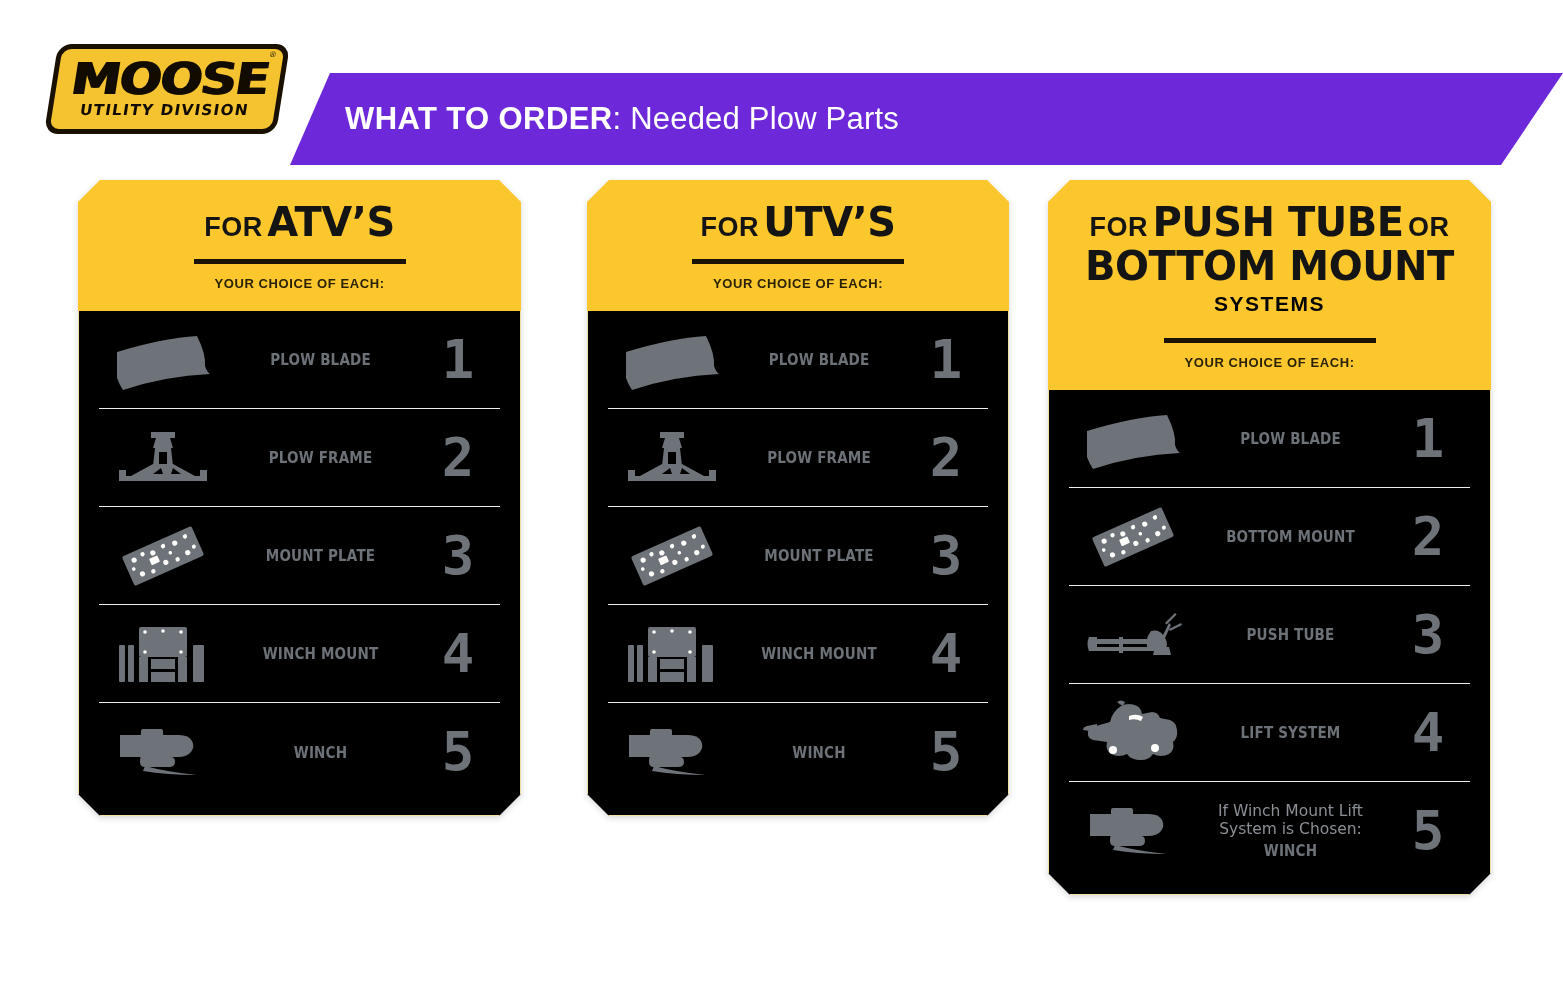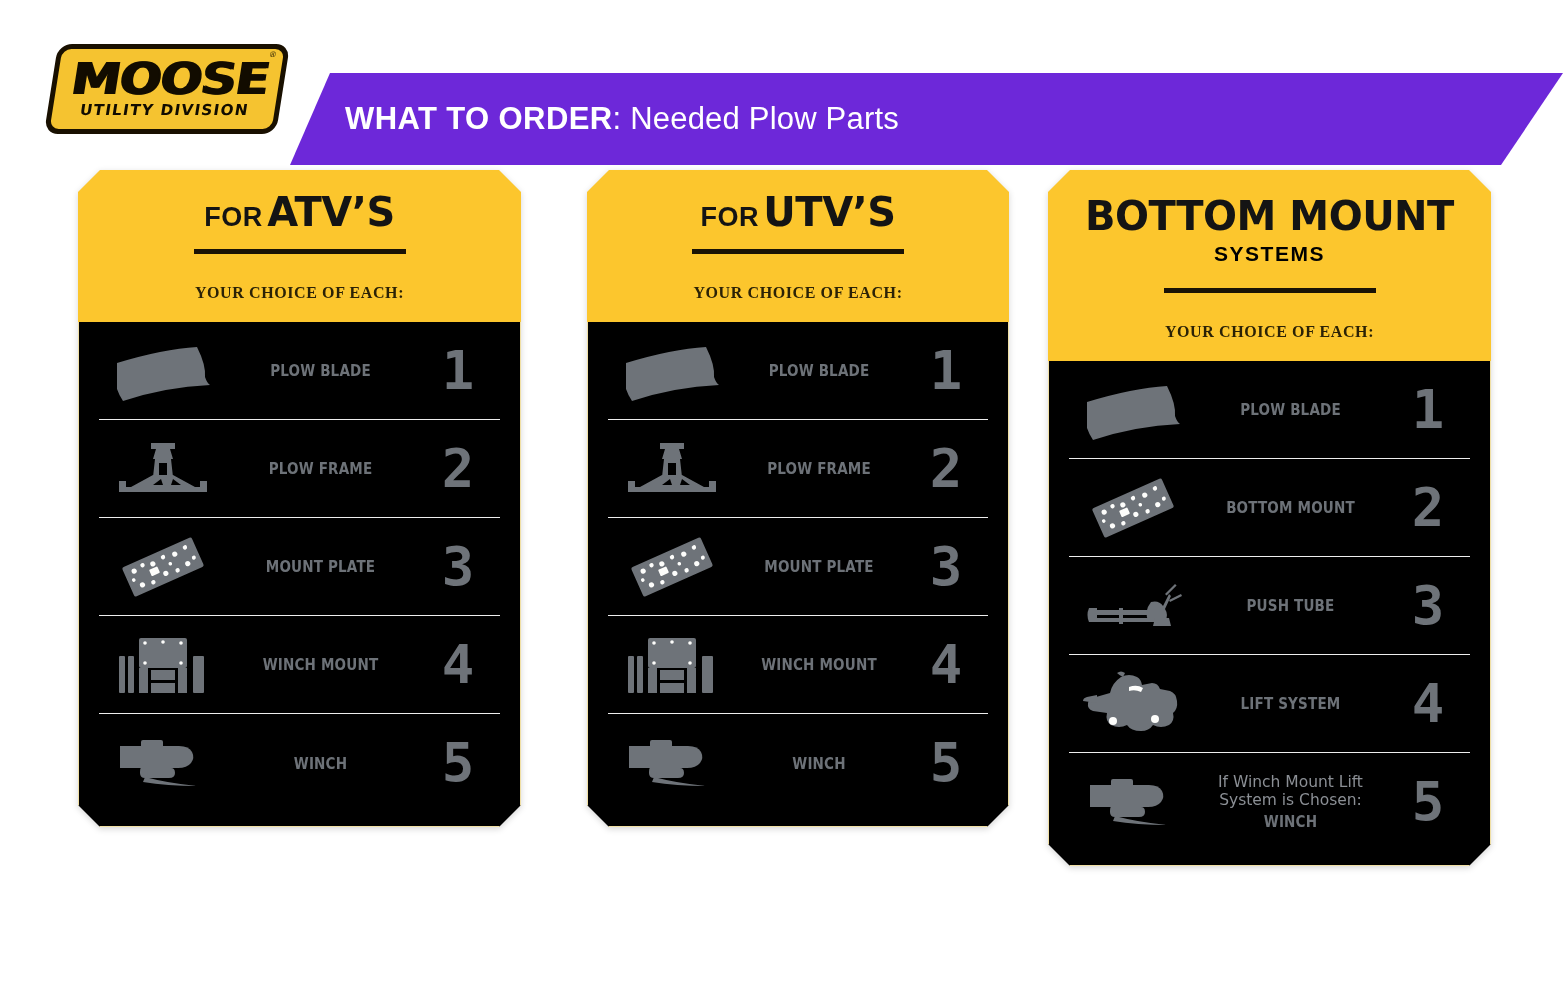--- a/index.html
+++ b/index.html
@@ -110,21 +110,21 @@
   
   .cards {
     position: absolute;
     left: 0; top: 150px;
     width: 1563px;
     height: 850px;
   }
 
   .card {
     position: absolute;
-    top: 20px;
+    top: 30px;
     width: 443px;
     filter: drop-shadow(0 2px 3px rgba(0,0,0,0.16));
   }
   .card.c1 { left: 78px; }
   .card.c2 { left: 566px; padding-left: 21px; }
   .card.c3 { left: 1048px; }
 
   .card-header {
     position: relative;
     background: #FCC62D;
@@ -164,26 +164,25 @@
 
   .title-rule {
     width: 212px;
     height: 5px;
     background: #1a1305;
     margin: 17px auto 0;
   }
   .card.c3 .title-rule { margin-top: 22px; }
 
   .choice-label {
-    margin-top: 30px;
-    font-size: 16px;
+    margin-top: 12px;
+    font-size: 13px;
     font-weight: bold;
     letter-spacing: 0.6px;
     color: #2b2206;
-    font-family: Liberation Serif, serif;
   }
 
   .card-body {
     position: relative;
     background: #000000;
     border: 1.5px solid #f0dfa4;
     border-top: none;
     clip-path: polygon(0 0, 100% 0, 100% calc(100% - 22px), calc(100% - 22px) 100%, 22px 100%, 0 calc(100% - 22px));
     padding: 0 20px 14px;
   }
@@ -479,20 +478,25 @@
           </div>
           <div class="row-label">WINCH</div>
           <div class="row-num">5</div>
         </div>
 
       </div>
     </div>
 
     <div class="card c3">
       <div class="card-header">
+        <div class="card-title">
+          <span class="small">FOR</span>
+          <span class="big">PUSH TUBE</span>
+          <span class="small">OR</span>
+        </div>
         <div class="card-title card-title-line2">
           <span class="big">BOTTOM MOUNT</span>
         </div>
         <div class="card-title-line3">SYSTEMS</div>
         <div class="title-rule"></div>
         <div class="choice-label">YOUR CHOICE OF EACH:</div>
       </div>
       <div class="card-body">
 
         <div class="row">

